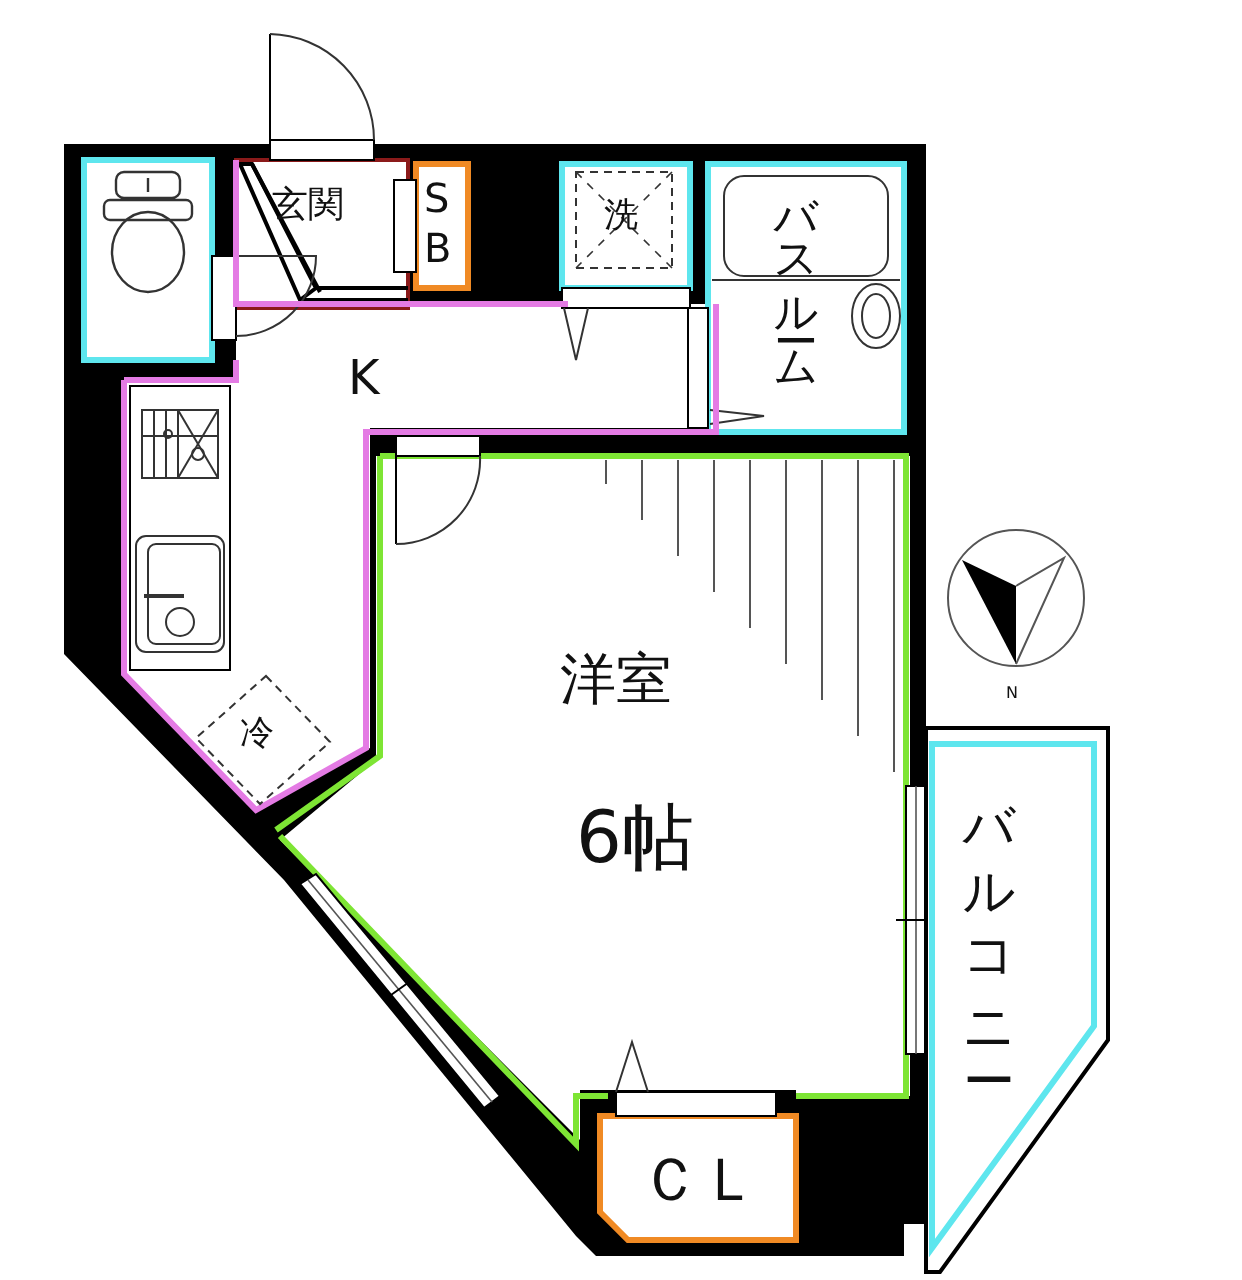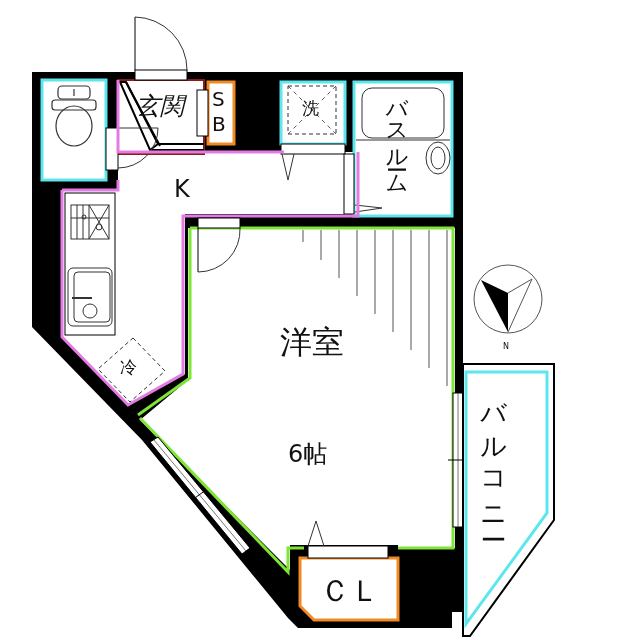--- a/index.html
+++ b/index.html
@@ -158,24 +158,24 @@
     <polygon points="466,372 547,372 547,513 466,624" fill="none" stroke="#5ee6ee" stroke-width="3"></polygon>
   </g>
 
   <g>
     <circle cx="508" cy="299" r="34" fill="#fff" stroke="#555" stroke-width="1"></circle>
     <polygon points="481,280 508,293 508,332" fill="#000"></polygon>
     <polyline points="508,293 532,279 508,332" fill="none" stroke="#555" stroke-width="1"></polyline>
   </g>
 </svg>
 
-<div class="lbl" style="left:136px; top:94px; font-size:24px;font-style:italic;">玄関</div>
+<div class="lbl" style="left:136px; top:94px; font-size:18px;">玄関</div>
 <div class="lbl" style="left:212px; top:89px; font-size:20px;">S</div>
 <div class="lbl" style="left:212px; top:114px; font-size:20px;">B</div>
 <div class="lbl" style="left:302px; top:100px; font-size:17px;">洗</div>
 <div class="lbl vert" style="left:386px; top:84px; font-size:22px; letter-spacing:0px;">バスルーム</div>
 <div class="lbl" style="left:174px; top:177px; font-size:24px;">K</div>
 <div class="lbl" style="left:120px; top:359px; font-size:17px;">冷</div>
-<div class="lbl" style="left:280px; top:326px; font-size:32px;">洋室</div>
-<div class="lbl" style="left:288px; top:402px; font-size:24px;margin-top:40px;">6帖</div>
+<div class="lbl" style="left:280px; top:326px; font-size:28px;">洋室</div>
+<div class="lbl" style="left:288px; top:402px; font-size:36px;">6帖</div>
 <div class="lbl" style="left:320px; top:576px; font-size:30px;">ＣＬ</div>
 <div class="lbl vert" style="left:481px; top:384px; font-size:26px; letter-spacing:6px;">バルコニー</div>
 <div class="lbl" style="left:503px; top:343px; font-size:8px;">N</div>
 
 </body></html>

